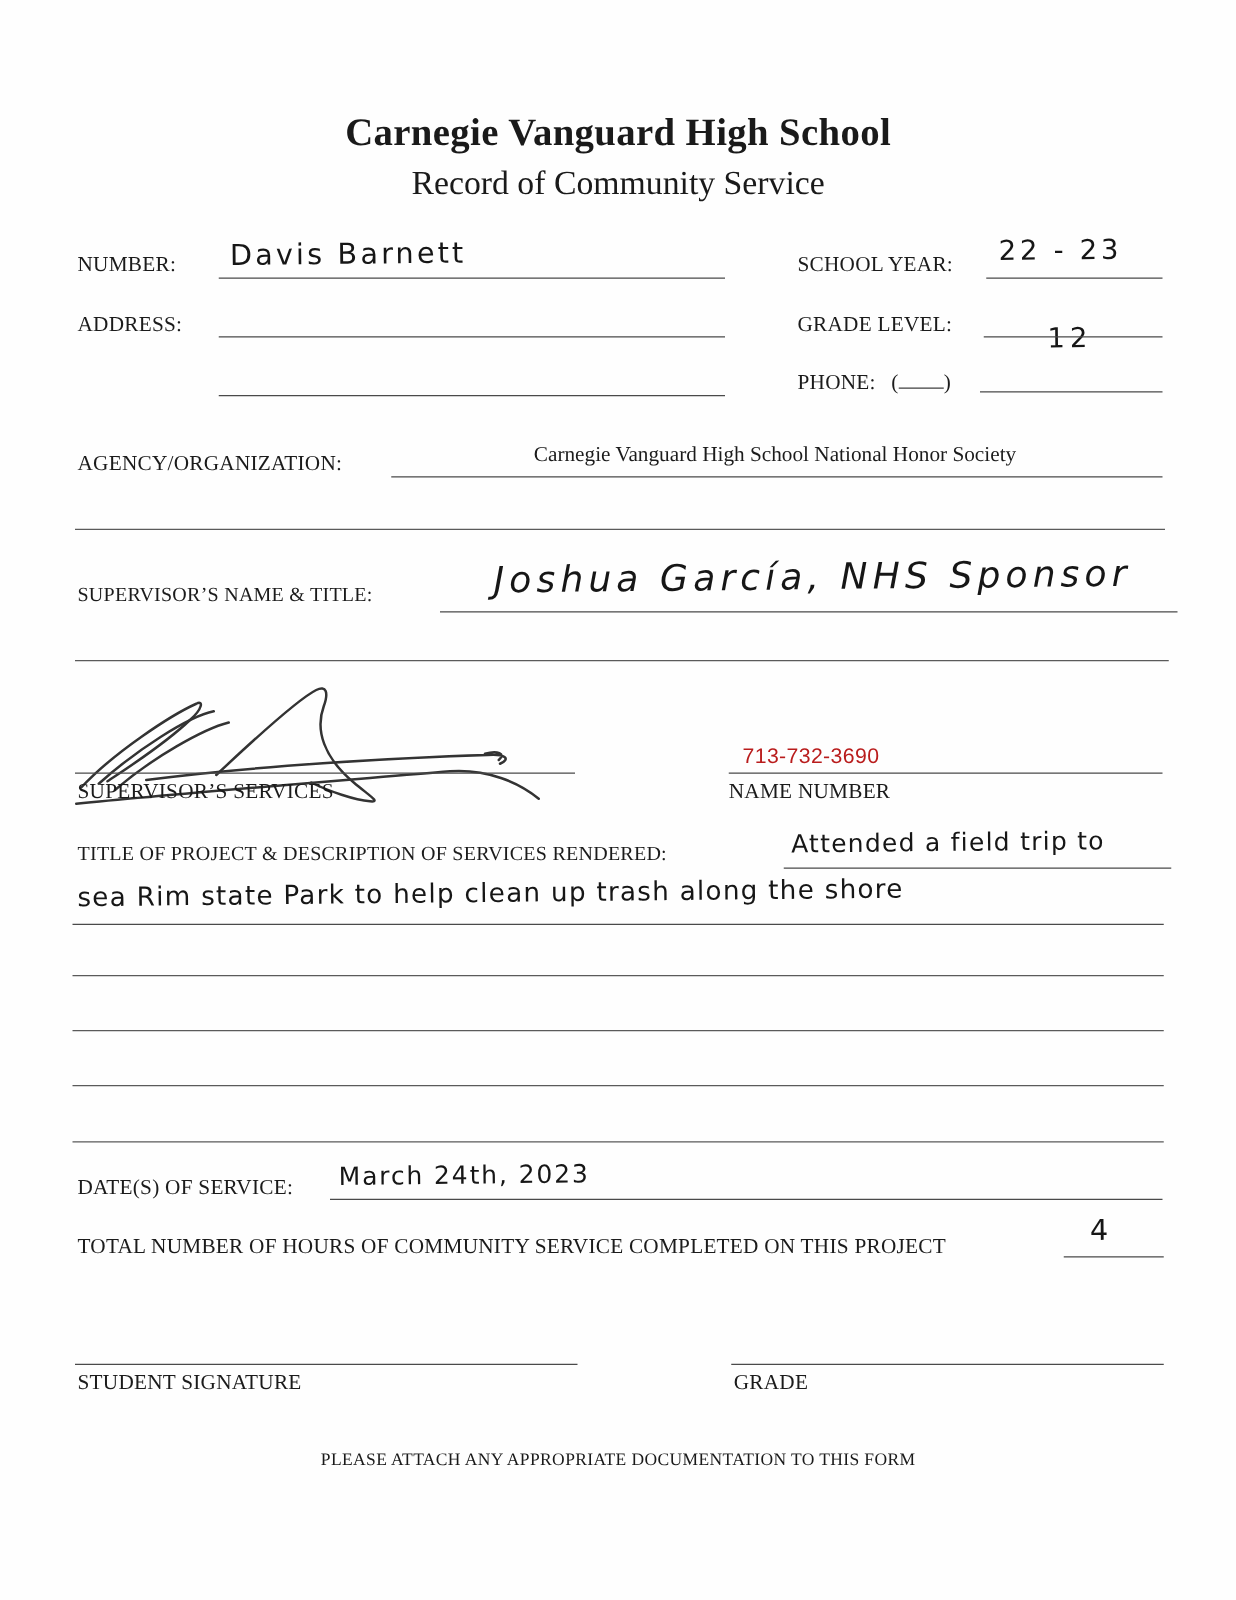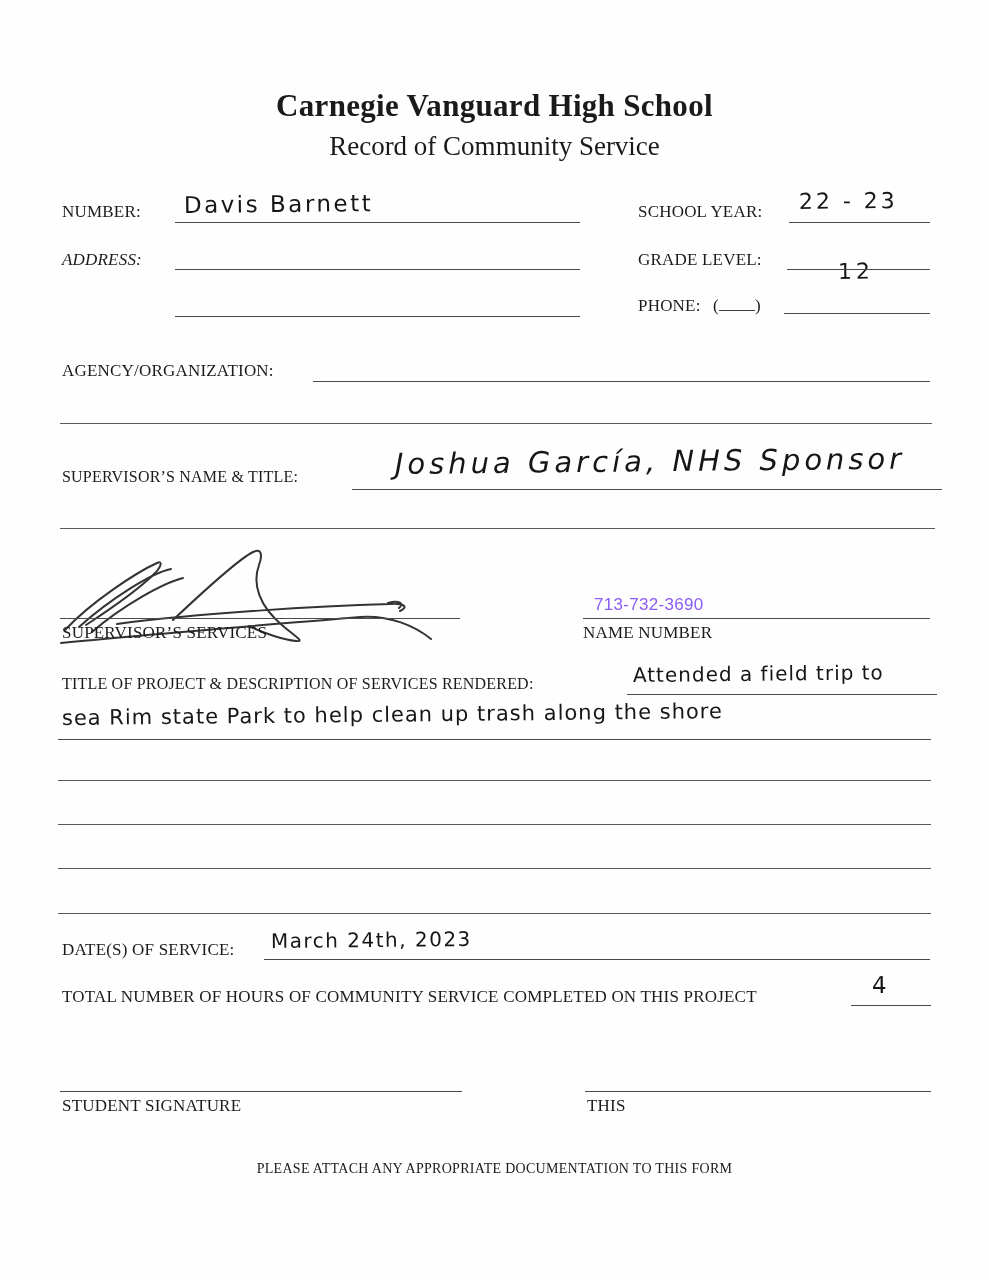--- a/index.html
+++ b/index.html
@@ -37,21 +37,21 @@
     transform-origin: left bottom;
   }
   .hw-name   { font-size: 23px; letter-spacing: 2.5px; }
   .hw-year   { font-size: 22px; letter-spacing: 3px; }
   .hw-grade  { font-size: 22px; letter-spacing: 4px; margin-top: 20px; }
   .hw-super  { font-size: 29px; letter-spacing: 4px; font-style: italic; }
   .hw-desc   { font-size: 20px; letter-spacing: 1px; }
   .hw-date   { font-size: 20px; letter-spacing: 1.5px; }
   .hw-hours  { font-size: 23px; }
   .typed { font-family: "Liberation Serif", serif; font-size: 17px; color: #1b1b1b; white-space: nowrap; }
-  .typed-sans { font-family: "Liberation Sans", sans-serif; font-size: 17px; color: #8b5cf6; letter-spacing: 0.3px; }
+  .typed-sans { font-family: "Liberation Sans", sans-serif; font-size: 17px; color: #b91c1c; letter-spacing: 0.3px; }
   .center-text { text-align: center; }
   .title {
     width: 100%;
     text-align: center;
     font-weight: bold;
     font-size: 31px;
     letter-spacing: 0.3px;
   }
   .subtitle {
     width: 100%;
@@ -82,36 +82,37 @@
   <div class="abs subtitle" style="top:131px; left:0;">Record of Community Service</div>
 
   <div class="abs label" style="left:62px; top:202px;">NUMBER:</div>
   <div class="abs hw hw-name" style="left:184px; top:192px;">Davis Barnett</div>
   <div class="rule" style="left:175px; top:222px; width:405px;"></div>
 
   <div class="abs label" style="left:638px; top:202px;">SCHOOL YEAR:</div>
   <div class="abs hw hw-year" style="left:799px; top:189px;">22 - 23</div>
   <div class="rule" style="left:789px; top:222px; width:141px;"></div>
 
-  <div class="abs label" style="left:62px; top:250px;font-style:italic;">ADDRESS:</div>
+  <div class="abs label" style="left:62px; top:250px;">ADDRESS:</div>
   <div class="rule" style="left:175px; top:269px; width:405px;"></div>
 
   <div class="abs label" style="left:638px; top:250px;">GRADE LEVEL:</div>
   <div class="abs hw hw-grade" style="left:838px; top:239px;">12</div>
   <div class="rule" style="left:787px; top:269px; width:143px;"></div>
 
   <div class="rule" style="left:175px; top:316px; width:405px;"></div>
 
   <div class="abs label" style="left:638px; top:296px;">
     <span>PHONE:</span>
     <span style="margin-left:8px;">(</span><span class="paren-blank"></span><span>)</span>
   </div>
   <div class="rule" style="left:784px; top:313px; width:146px;"></div>
 
   <div class="abs label" style="left:62px; top:361px;">AGENCY/ORGANIZATION:</div>
+  <div class="abs typed center-text" style="left:330px; top:354px; width:580px;">Carnegie Vanguard High School National Honor Society</div>
   <div class="rule" style="left:313px; top:381px; width:617px;"></div>
 
   <div class="rule rule-light" style="left:60px; top:423px; width:872px;"></div>
 
   <div class="abs label label-sm" style="left:62px; top:468px;">SUPERVISOR’S NAME &amp; TITLE:</div>
   <div class="abs hw hw-super" style="left:395px; top:447px;">Joshua García, NHS Sponsor</div>
   <div class="rule" style="left:352px; top:489px; width:590px;"></div>
 
   <div class="rule rule-light" style="left:60px; top:528px; width:875px;"></div>
 
@@ -149,17 +150,17 @@
   <div class="rule" style="left:264px; top:959px; width:666px;"></div>
 
   <div class="abs label" style="left:62px; top:987px;">TOTAL NUMBER OF HOURS OF COMMUNITY SERVICE COMPLETED ON THIS PROJECT</div>
   <div class="abs hw hw-hours" style="left:872px; top:972px;">4</div>
   <div class="rule" style="left:851px; top:1005px; width:80px;"></div>
 
   <div class="rule" style="left:60px; top:1091px; width:402px;"></div>
   <div class="abs label" style="left:62px; top:1096px;">STUDENT SIGNATURE</div>
 
   <div class="rule" style="left:585px; top:1091px; width:346px;"></div>
-  <div class="abs label" style="left:587px; top:1096px;">THIS</div>
+  <div class="abs label" style="left:587px; top:1096px;">GRADE</div>
 
   <div class="abs footer" style="top:1161px; left:0;">PLEASE ATTACH ANY APPROPRIATE DOCUMENTATION TO THIS FORM</div>
 
 </div>
 
 </body></html>

